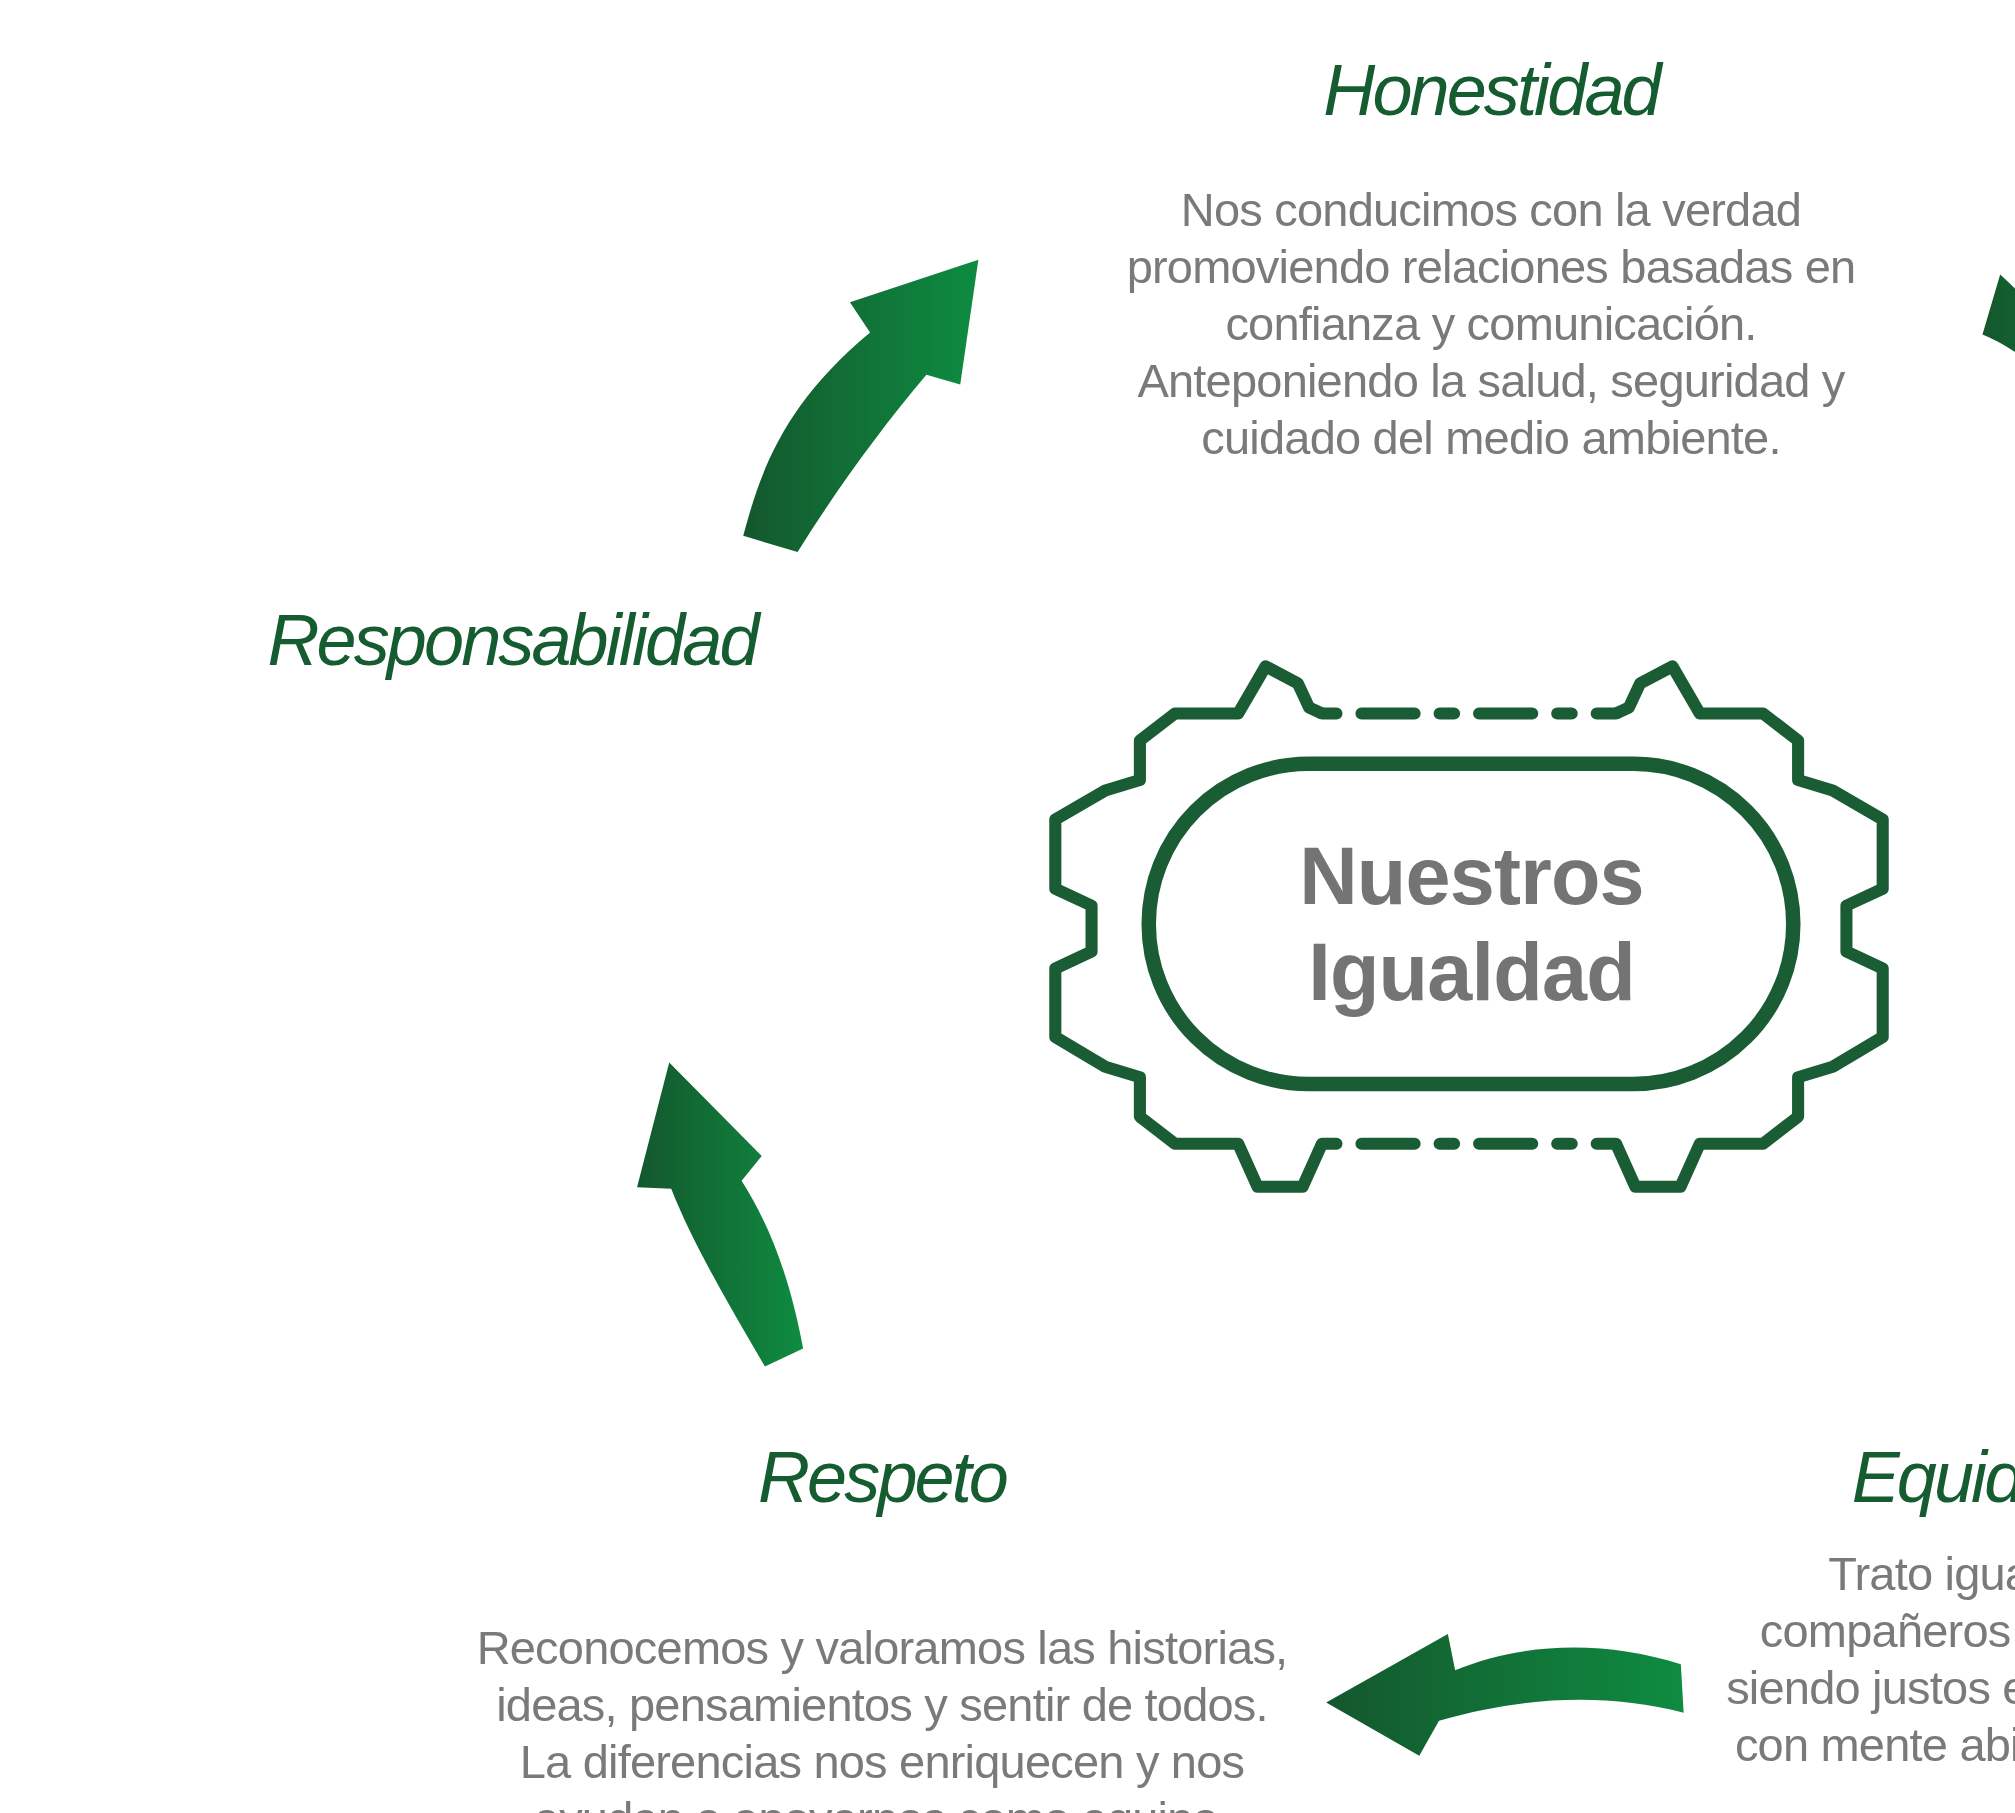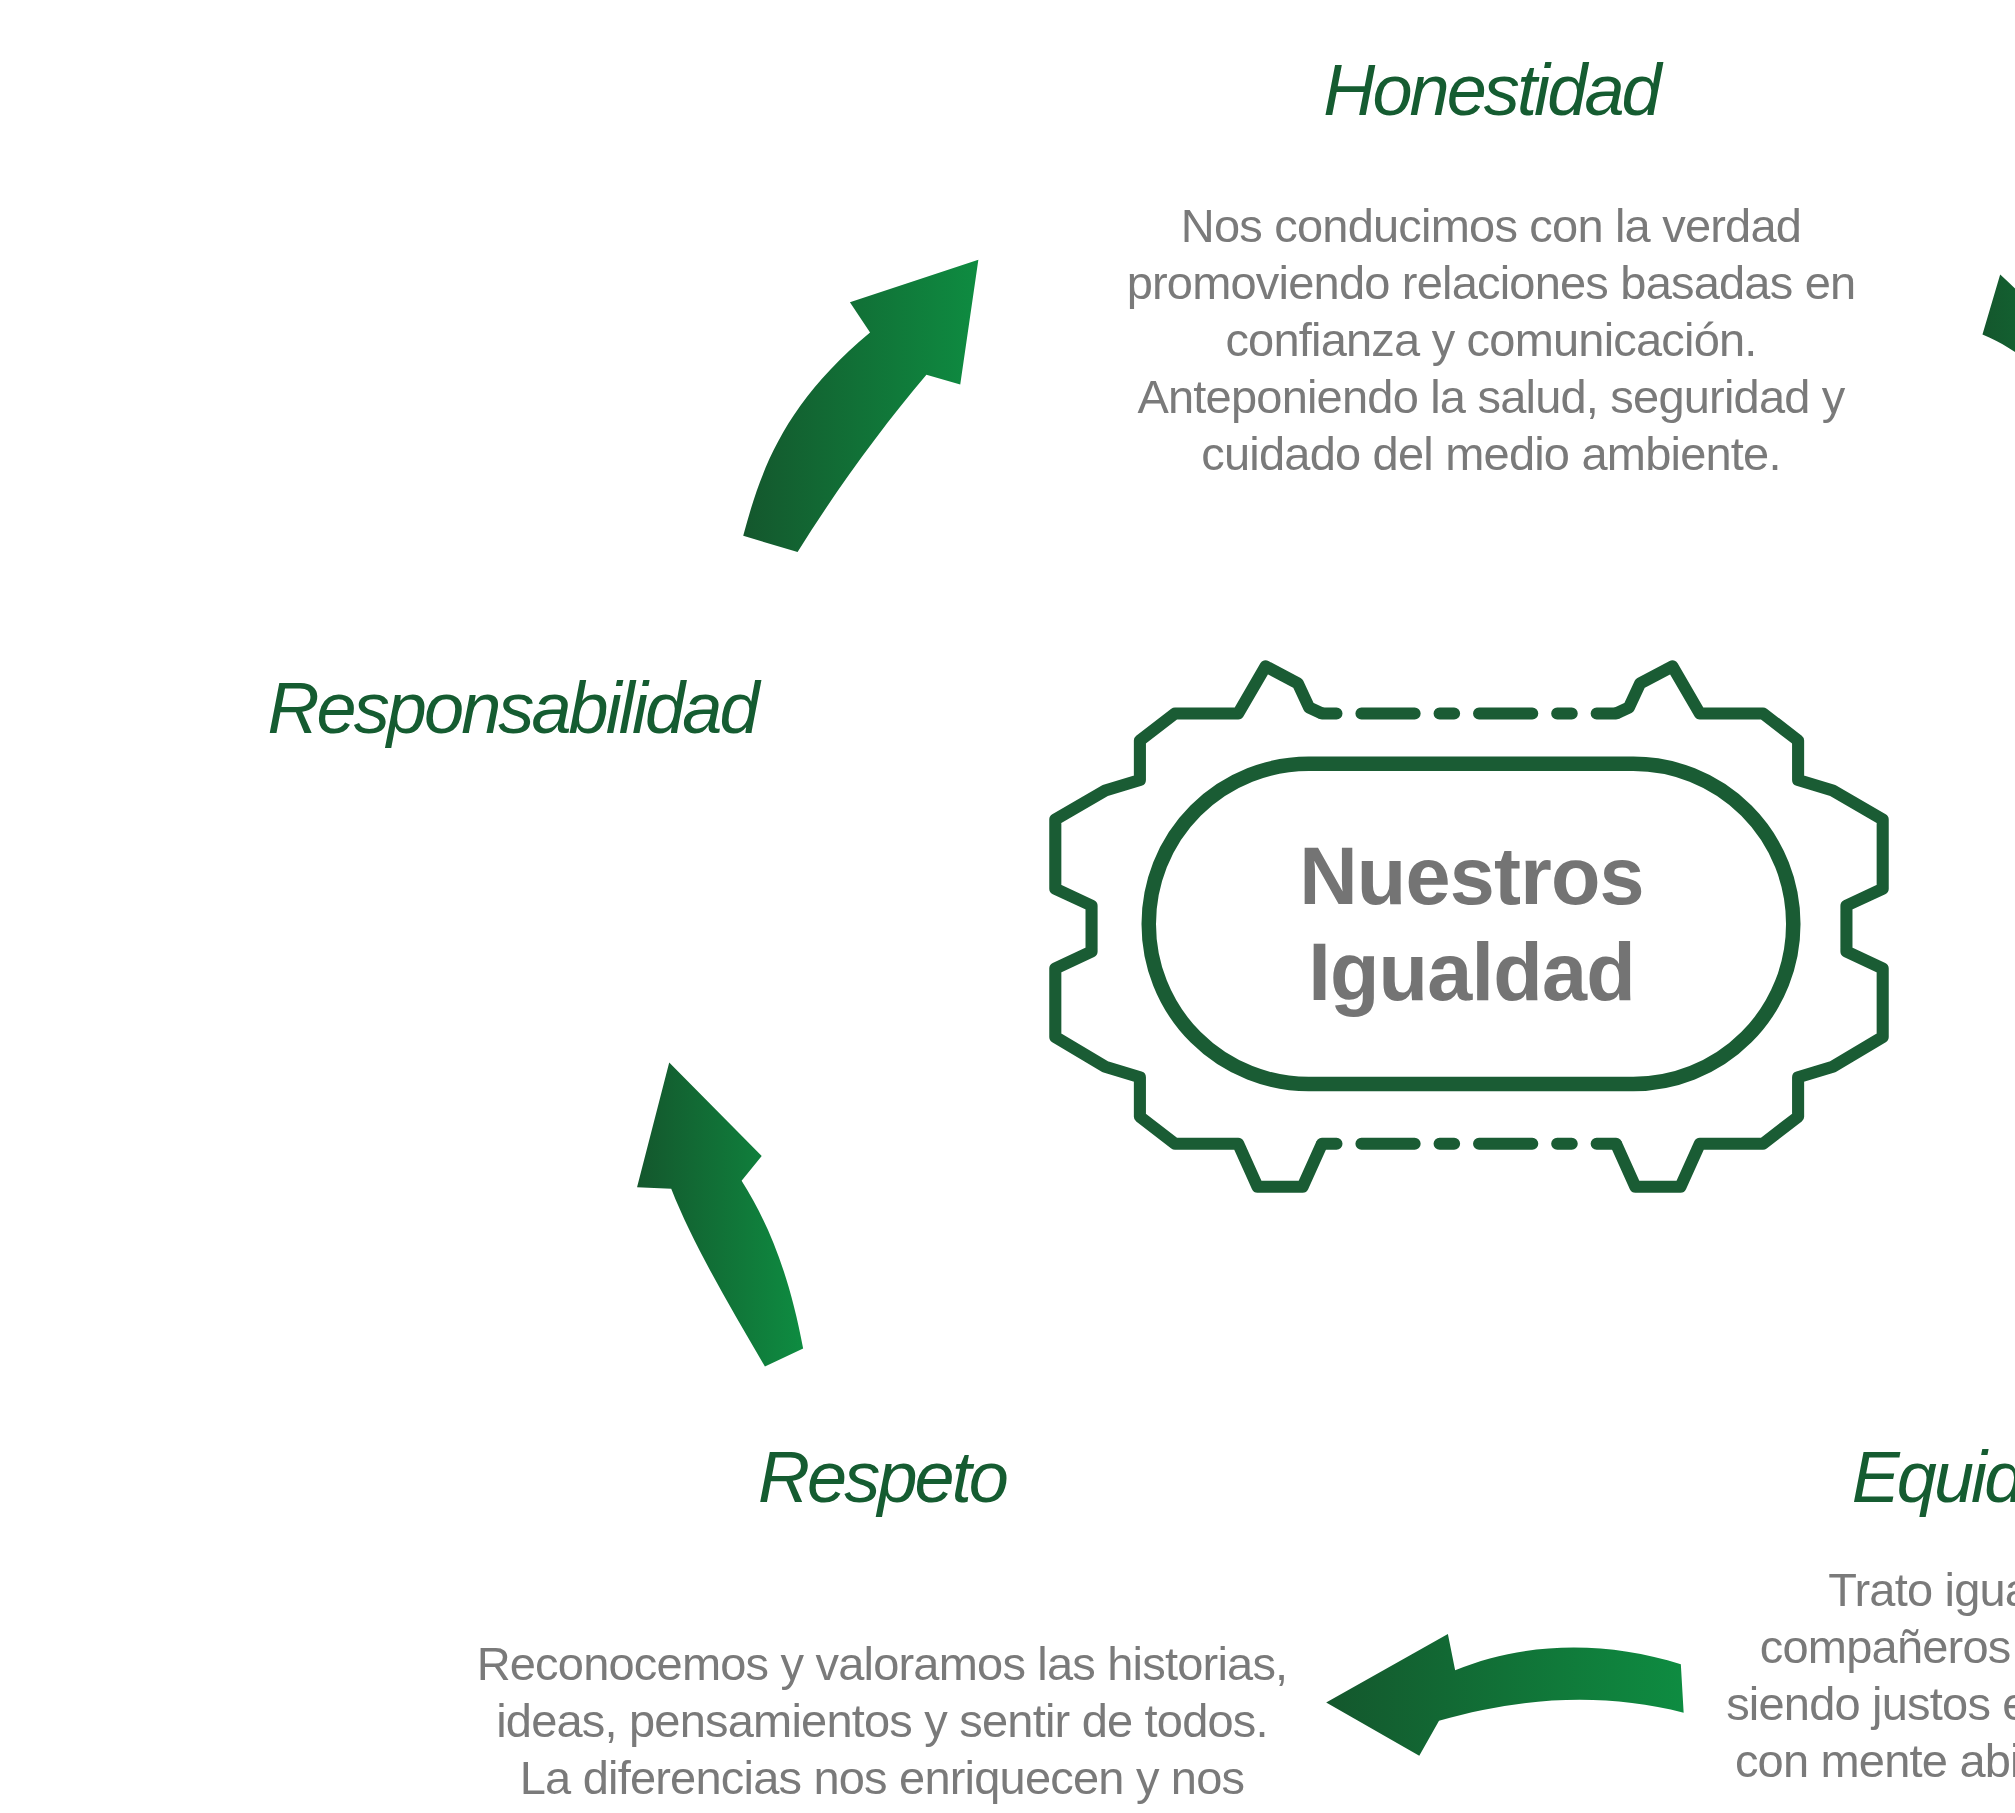--- a/index.html
+++ b/index.html
@@ -18,21 +18,21 @@
   #canvas{position:absolute;left:0;top:0;width:2882px;height:1814px;background:#ffffff;}
   .value-title{
     position:absolute;width:846px;
     font-style:italic;font-weight:normal;font-size:72px;line-height:97px;
     letter-spacing:-0.04em;color:var(--green);
     text-align:center;white-space:nowrap;
   }
   .value-body{
     position:absolute;width:846px;
     font-size:47px;line-height:57px;letter-spacing:-0.8px;
-    color:var(--body-gray);text-align:center;white-space:pre;margin-top:16px;
+    color:var(--body-gray);text-align:center;white-space:pre;
   }
   .arrow-svg{position:absolute;overflow:visible;}
   #gear-wrap{position:absolute;left:1040px;top:647px;width:858px;height:564px;}
   #center-label{
     position:absolute;left:1149px;top:764px;width:645px;height:320px;
     display:flex;flex-direction:column;align-items:center;justify-content:center;
     font-weight:bold;font-size:81px;line-height:96px;letter-spacing:-0.8px;
     color:var(--center-gray);text-align:left;
   }
 </style>
@@ -58,21 +58,21 @@
 compañeros , clientes y proveedores,
 siendo justos en nuestro actuar. Siempre
 con mente abierta y buscando construir.</div>
 
   <div class="value-title" style="left:459px;top:1429px;">Respeto</div>
   <div class="value-body" style="left:459px;top:1619px;">Reconocemos y valoramos las historias,
 ideas, pensamientos y sentir de todos.
 La diferencias nos enriquecen y nos
 ayudan a apoyarnos como equipo.</div>
 
-  <div class="value-title" style="left:89px;top:660px;">Responsabilidad</div>
+  <div class="value-title" style="left:89px;top:592px;">Responsabilidad</div>
 
   <div id="gear-wrap">
     <svg width="858" height="564" viewBox="0 0 2130 1400" fill="none" xmlns="http://www.w3.org/2000/svg">
 
       <path d="M 700,165 L 668,150 L 640,90 L 560,48 L 492,165 L 335,165 L 248,232 L 248,330
                L 162,356 L 38,428 L 38,600 L 128,642 L 128,756 L 38,798 L 38,968
                L 162,1042 L 248,1068 L 248,1166 L 335,1233 L 492,1233 L 540,1340 L 652,1340 L 700,1233" stroke="#1A5C34" stroke-width="30" stroke-linejoin="round" fill="none"></path>
 
       <path d="M 1430,165 L 1462,150 L 1490,90 L 1570,48 L 1638,165 L 1795,165 L 1882,232 L 1882,330
                L 1968,356 L 2092,428 L 2092,600 L 2002,642 L 2002,756 L 2092,798 L 2092,968

